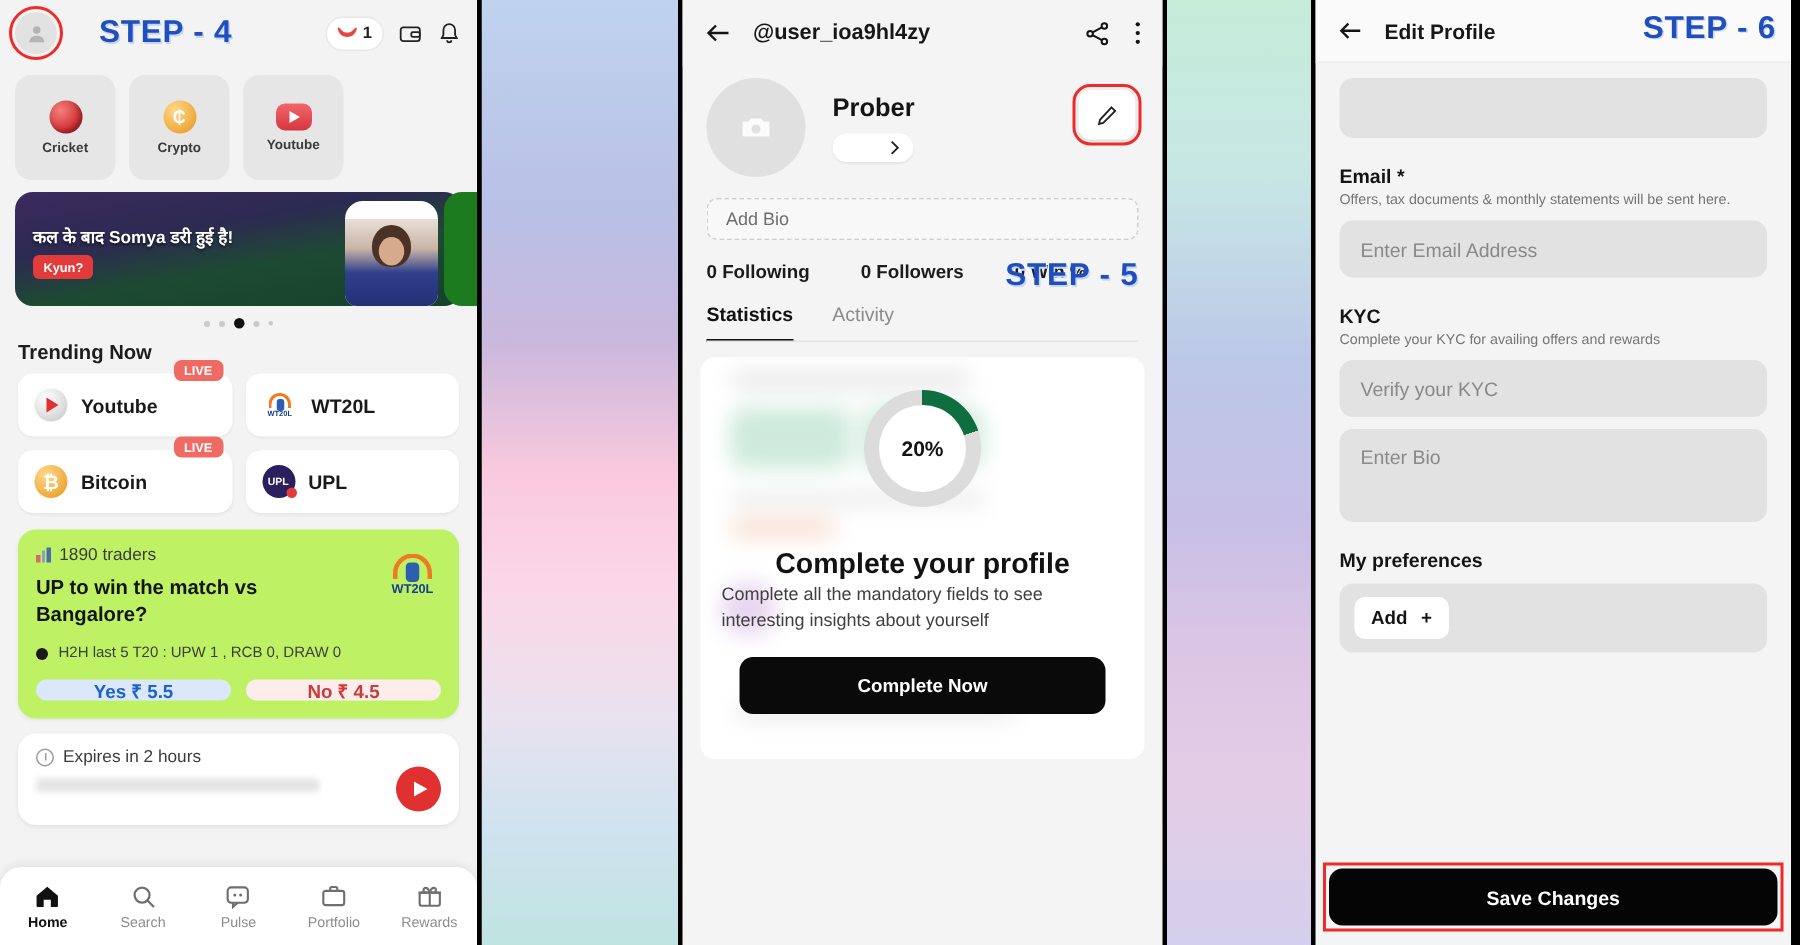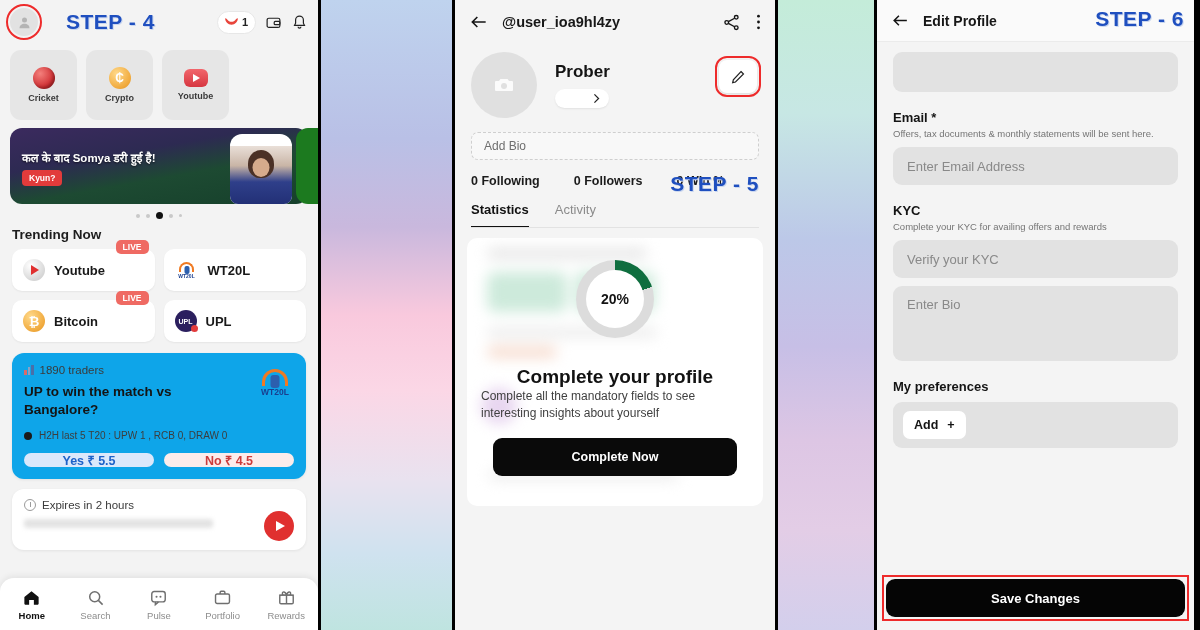--- a/index.html
+++ b/index.html
@@ -60,21 +60,21 @@
   .yt2::after{content:"";border-left:8px solid #e0302f;border-top:5px solid transparent;border-bottom:5px solid transparent;margin-left:2px;}
   .btc { width:22px; height:22px; border-radius:50%; background:radial-gradient(circle at 35% 30%,#ffd98a,#f0a93c 70%,#dd9323); color:#fff; font-size:13px; font-weight:bold; display:flex; align-items:center; justify-content:center;}
   .wt20 { width:24px; height:22px; display:flex; flex-direction:column; align-items:center; justify-content:center;}
   .wt20 .ring { width:15px; height:10px; border:2.5px solid #f07a22; border-bottom:none; border-radius:9px 9px 0 0; position:relative;}
   .wt20 .ring::after{content:"";position:absolute;left:50%;top:2px;transform:translateX(-50%);width:5px;height:8px;background:#2c5fae;border-radius:2px;}
   .wt20 .tx { font-size:5px; font-weight:bold; color:#1a3f8f; margin-top:1px; }
   .upl { width:22px; height:22px; border-radius:50%; background:#2b1f5e; position:relative; display:flex; align-items:center; justify-content:center; }
   .upl .t { color:#fff; font-size:7px; font-weight:bold; }
   .upl::after{content:"";position:absolute;right:-1px;bottom:0;width:7px;height:7px;border-radius:50%;background:#e23b3b;}
 
-  .qcard { margin:11px 12px 0; background:#0ea5e9; border-radius:12px; padding:11px 12px 12px; position:relative; box-shadow:0 1px 3px rgba(0,0,0,.07); }
+  .qcard { margin:11px 12px 0; background:#bef264; border-radius:12px; padding:11px 12px 12px; position:relative; box-shadow:0 1px 3px rgba(0,0,0,.07); }
   .traders { display:flex; align-items:center; gap:6px; font-size:11.5px; color:#3b3b3b; }
   .bars { display:flex; align-items:flex-end; gap:1px; height:10px; }
   .bars i { width:2.5px; background:#8aa0c4; }
   .bars i:nth-child(1){height:5px;background:#d96a6a;}
   .bars i:nth-child(2){height:8px;background:#8aa0c4;}
   .bars i:nth-child(3){height:10px;background:#4a6fa8;}
   .qtitle { font-size:13.5px; font-weight:bold; color:#141414; line-height:1.35; margin-top:7px; width:78%; }
   .qlogo { position:absolute; right:12px; top:16px; width:38px; text-align:center;}
   .qlogo .ring { width:26px; height:17px; margin:0 auto; border:3px solid #f07a22; border-bottom:none; border-radius:15px 15px 0 0; position:relative;}
   .qlogo .ring::after{content:"";position:absolute;left:50%;top:3px;transform:translateX(-50%);width:9px;height:13px;background:#2c5fae;border-radius:3px;}
@@ -131,21 +131,21 @@
 
   
   .p3 { background:#f4f4f4; }
   .p3-top { height:42px; display:flex; align-items:center; gap:13px; padding:0 14px; background:#fafafa; border-bottom:1px solid #ebebeb; position:relative;}
   .p3-title { font-size:14px; font-weight:bold; color:#171717; }
   .p3 .step-label { position:absolute; right:10px; top:7px; font-size:21px; }
   .field-top { margin:10px 16px 0; height:40px; border-radius:9px; background:#e2e2e2; }
   .flabel { padding:18px 16px 0; font-size:13px; font-weight:bold; color:#141414;}
   .fhint { padding:3px 16px 0; font-size:9.5px; color:#757575;}
   .finput { margin:8px 16px 0; height:38px; border-radius:9px; background:#e2e2e2; display:flex; align-items:center; padding:0 14px; font-size:13px; color:#898989;}
-  .finput.tall { height:75px; align-items:flex-start; padding-top:11px;text-align:center;}
+  .finput.tall { height:62px; align-items:flex-start; padding-top:11px;text-align:center;}
   .prefbox { margin:8px 16px 0; height:46px; border-radius:9px; background:#e2e2e2; display:flex; align-items:center; padding:0 10px;}
   .addbtn { height:28px; padding:0 11px; border-radius:7px; background:#fff; display:flex; align-items:center; gap:9px; font-size:12.5px; font-weight:bold; color:#141414;}
   .savewrap { position:absolute; left:9px; right:9px; bottom:13px; }
   .savebtn { height:38px; border-radius:9px; background:#050505; color:#fff; font-size:13px; font-weight:bold; display:flex; align-items:center; justify-content:center;}
 </style>
 </head>
 <body>
 
 <div class="stage">
 

